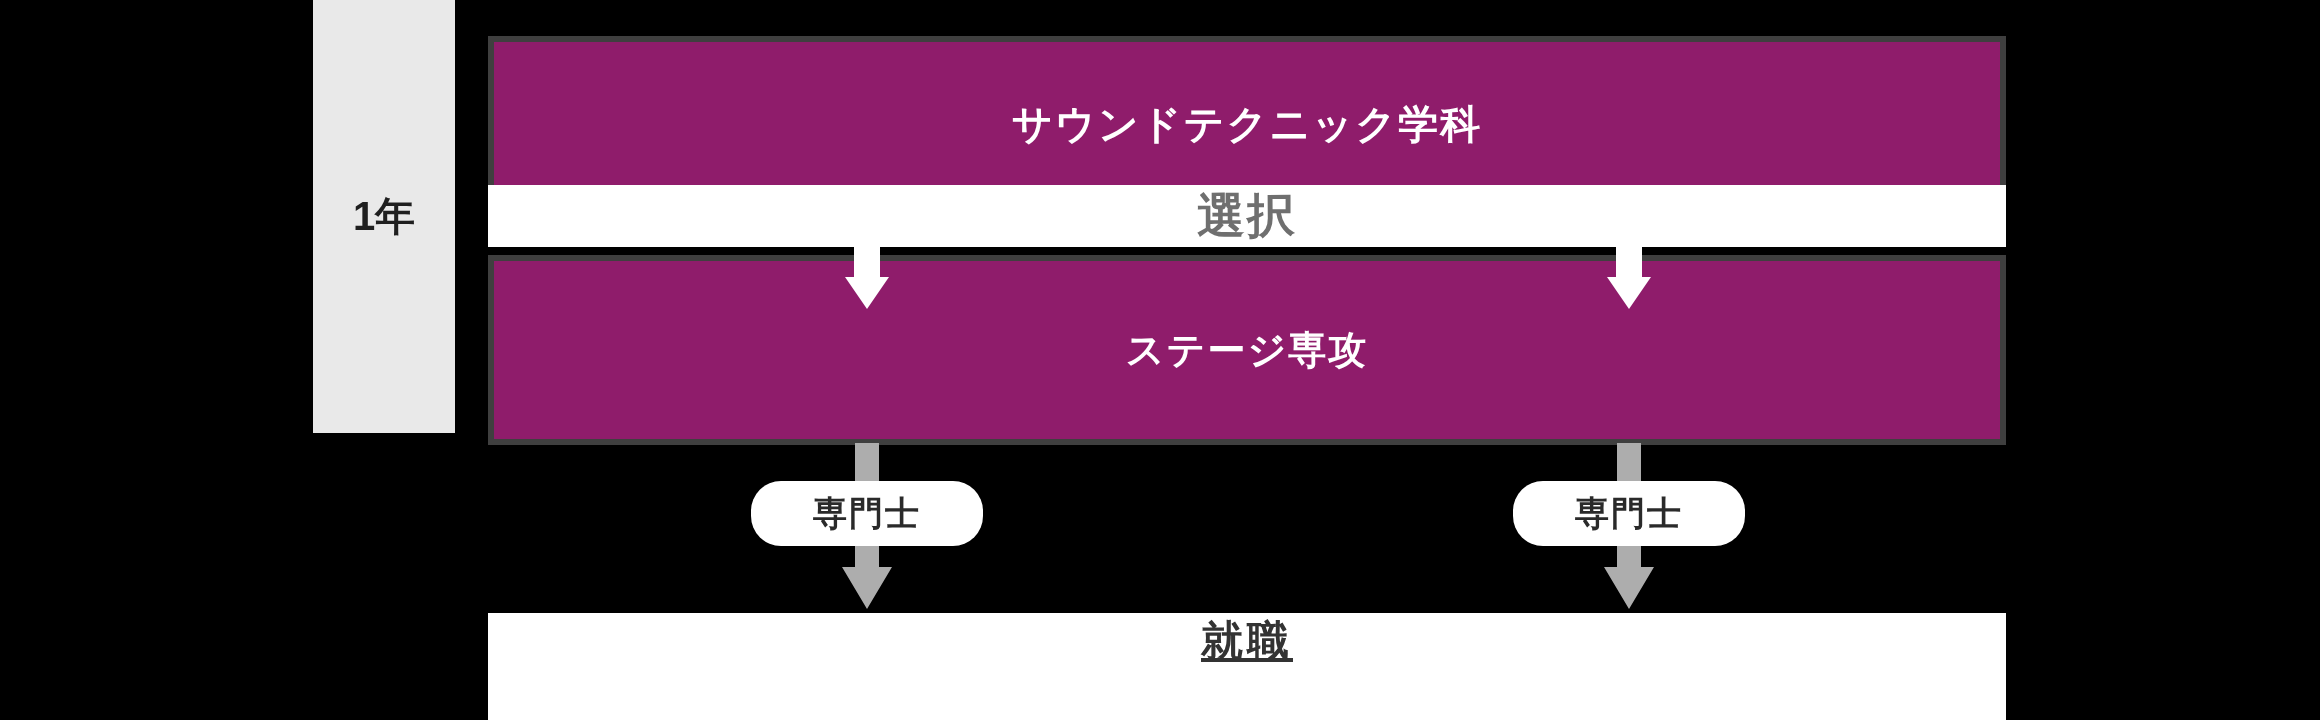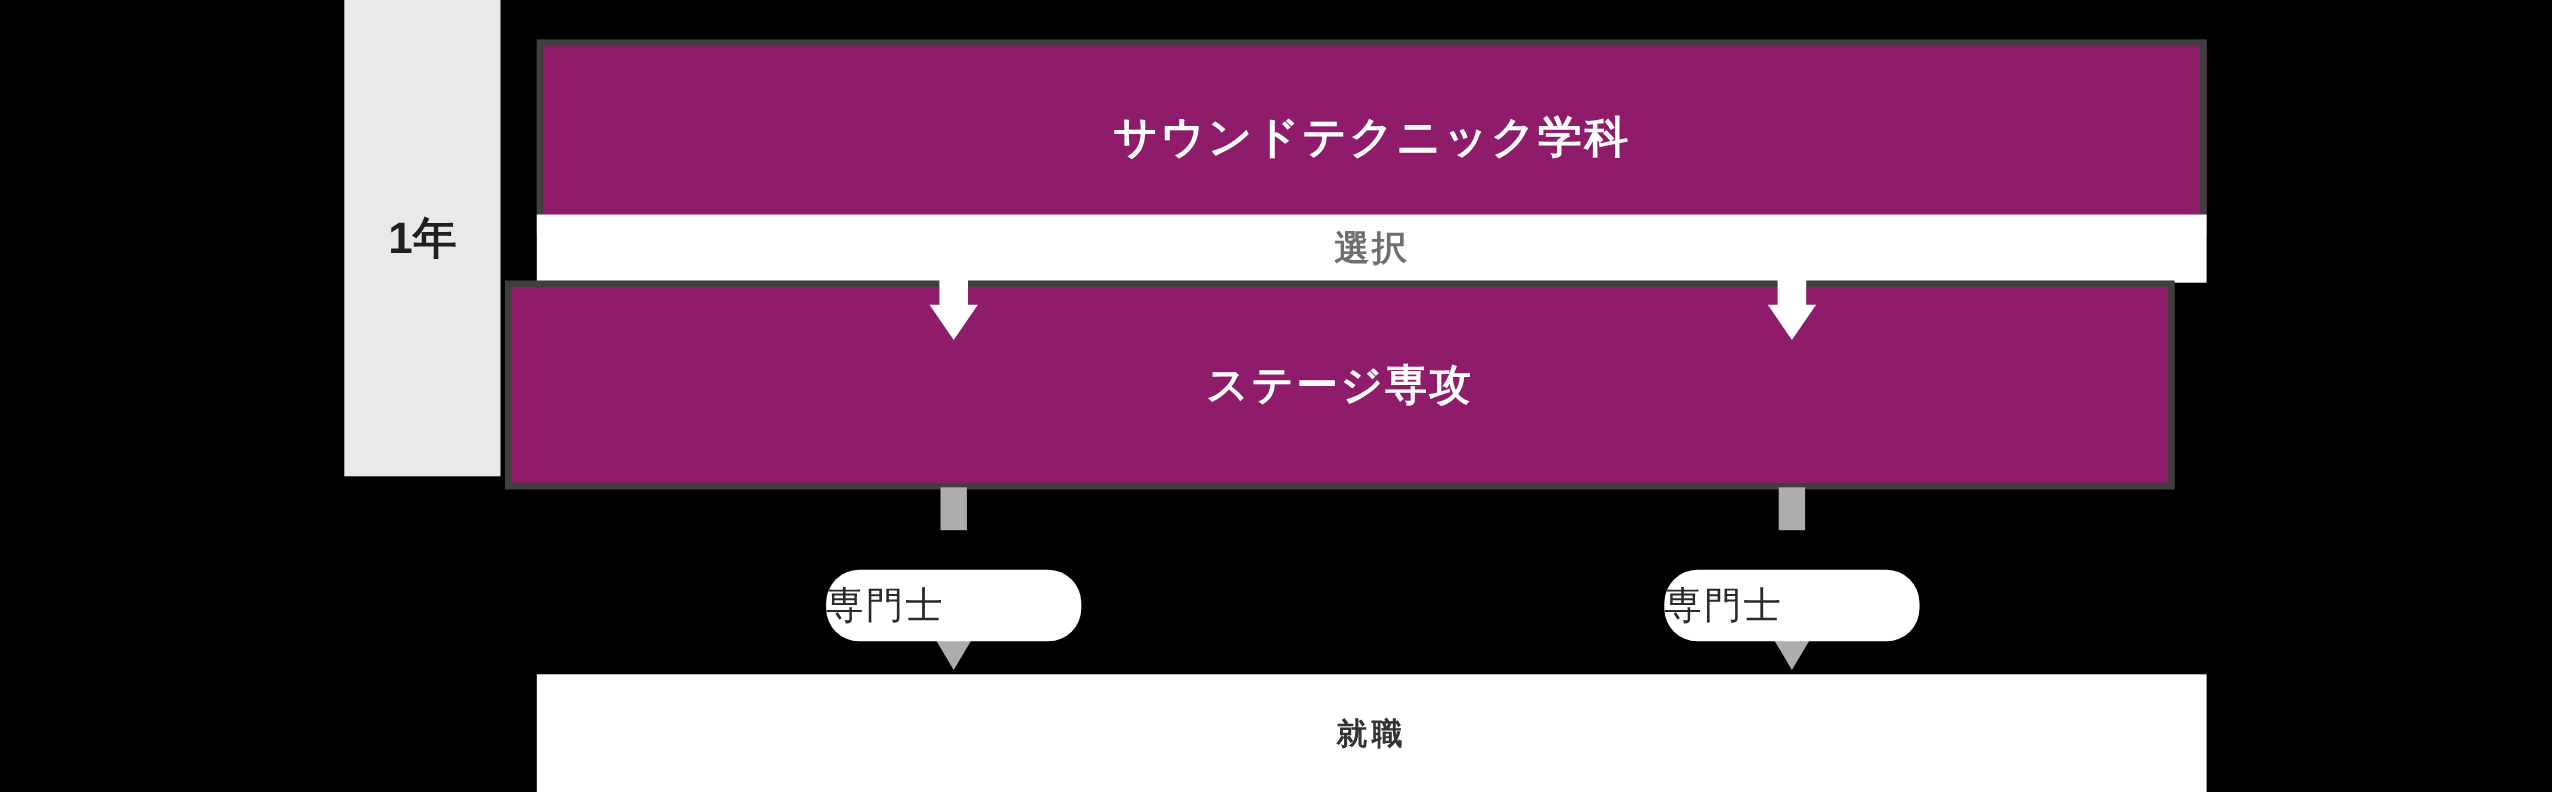--- a/index.html
+++ b/index.html
@@ -35,63 +35,63 @@
   
   .dept{
     position:absolute;left:488px;top:0;width:1518px;height:177px;
     background:var(--purple);border:6px solid var(--frame);
     display:flex;align-items:center;justify-content:center;
     color:var(--white);font-size:40px;font-weight:bold;letter-spacing:2px;margin-top:36px;
   }
 
   
   .select-bar{
-    position:absolute;left:488px;top:195px;width:1518px;height:62px;
+    position:absolute;left:488px;top:185px;width:1518px;height:62px;
     background:var(--white);display:flex;align-items:center;justify-content:center;
-    color:var(--selection-text);font-size:32px;font-weight:bold;letter-spacing:2px;
+    color:var(--selection-text);font-size:48px;font-weight:bold;letter-spacing:2px;
   }
 
   
   .majors{
-    position:absolute;left:459px;top:255px;width:1518px;height:190px;
+    position:absolute;left:488px;top:255px;width:1518px;height:190px;
     background:var(--frame);display:flex;gap:12px;padding:6px;z-index:1;flex-direction:column;
   }
   .major{
     flex:1;background:var(--purple);
     display:flex;align-items:center;justify-content:center;
     color:var(--white);font-size:38px;font-weight:bold;letter-spacing:2px;
   }
 
   
   .arrow-white{position:absolute;top:247px;width:46px;height:62px;z-index:3;color:var(--white);}
   .arrow-white.b0{left:844px;}
   .arrow-white.b1{left:1606px;}
 
   .stem{position:absolute;top:443px;width:24px;height:39px;background:var(--connector-gray);z-index:2;}
   .stem.b0{left:855px;}
   .stem.b1{left:1617px;}
 
   .pill{
     position:absolute;top:481px;width:232px;height:65px;
     background:var(--white);border-radius:30px;z-index:3;
-    display:flex;align-items:center;justify-content:flex-start;
-    color:var(--diploma-text);font-size:34px;font-weight:normal;letter-spacing:2px;margin-top:37px;
+    display:flex;align-items:center;justify-content:center;
+    color:var(--diploma-text);font-size:34px;font-weight:bold;letter-spacing:2px;
   }
   .pill.b0{left:751px;}
   .pill.b1{left:1513px;}
 
   .arrow-gray{position:absolute;top:545px;width:52px;height:64px;z-index:2;color:var(--connector-gray);}
   .arrow-gray.b0{left:841px;}
   .arrow-gray.b1{left:1603px;}
 
   
   .employment{
     position:absolute;left:488px;top:613px;width:1518px;height:107px;
-    background:var(--white);display:flex;align-items:center;justify-content:center;
-    color:var(--employment-text);font-size:28px;font-weight:bold;letter-spacing:4px;
+    background:var(--white);display:flex;justify-content:center;
+    color:var(--employment-text);font-size:42px;font-weight:bold;letter-spacing:4px;text-decoration:underline;
   }
 </style>
 </head>
 <body>
 
 <div class="stage">
 
   <div class="axis">
     <div class="half">1年</div>
   </div>

